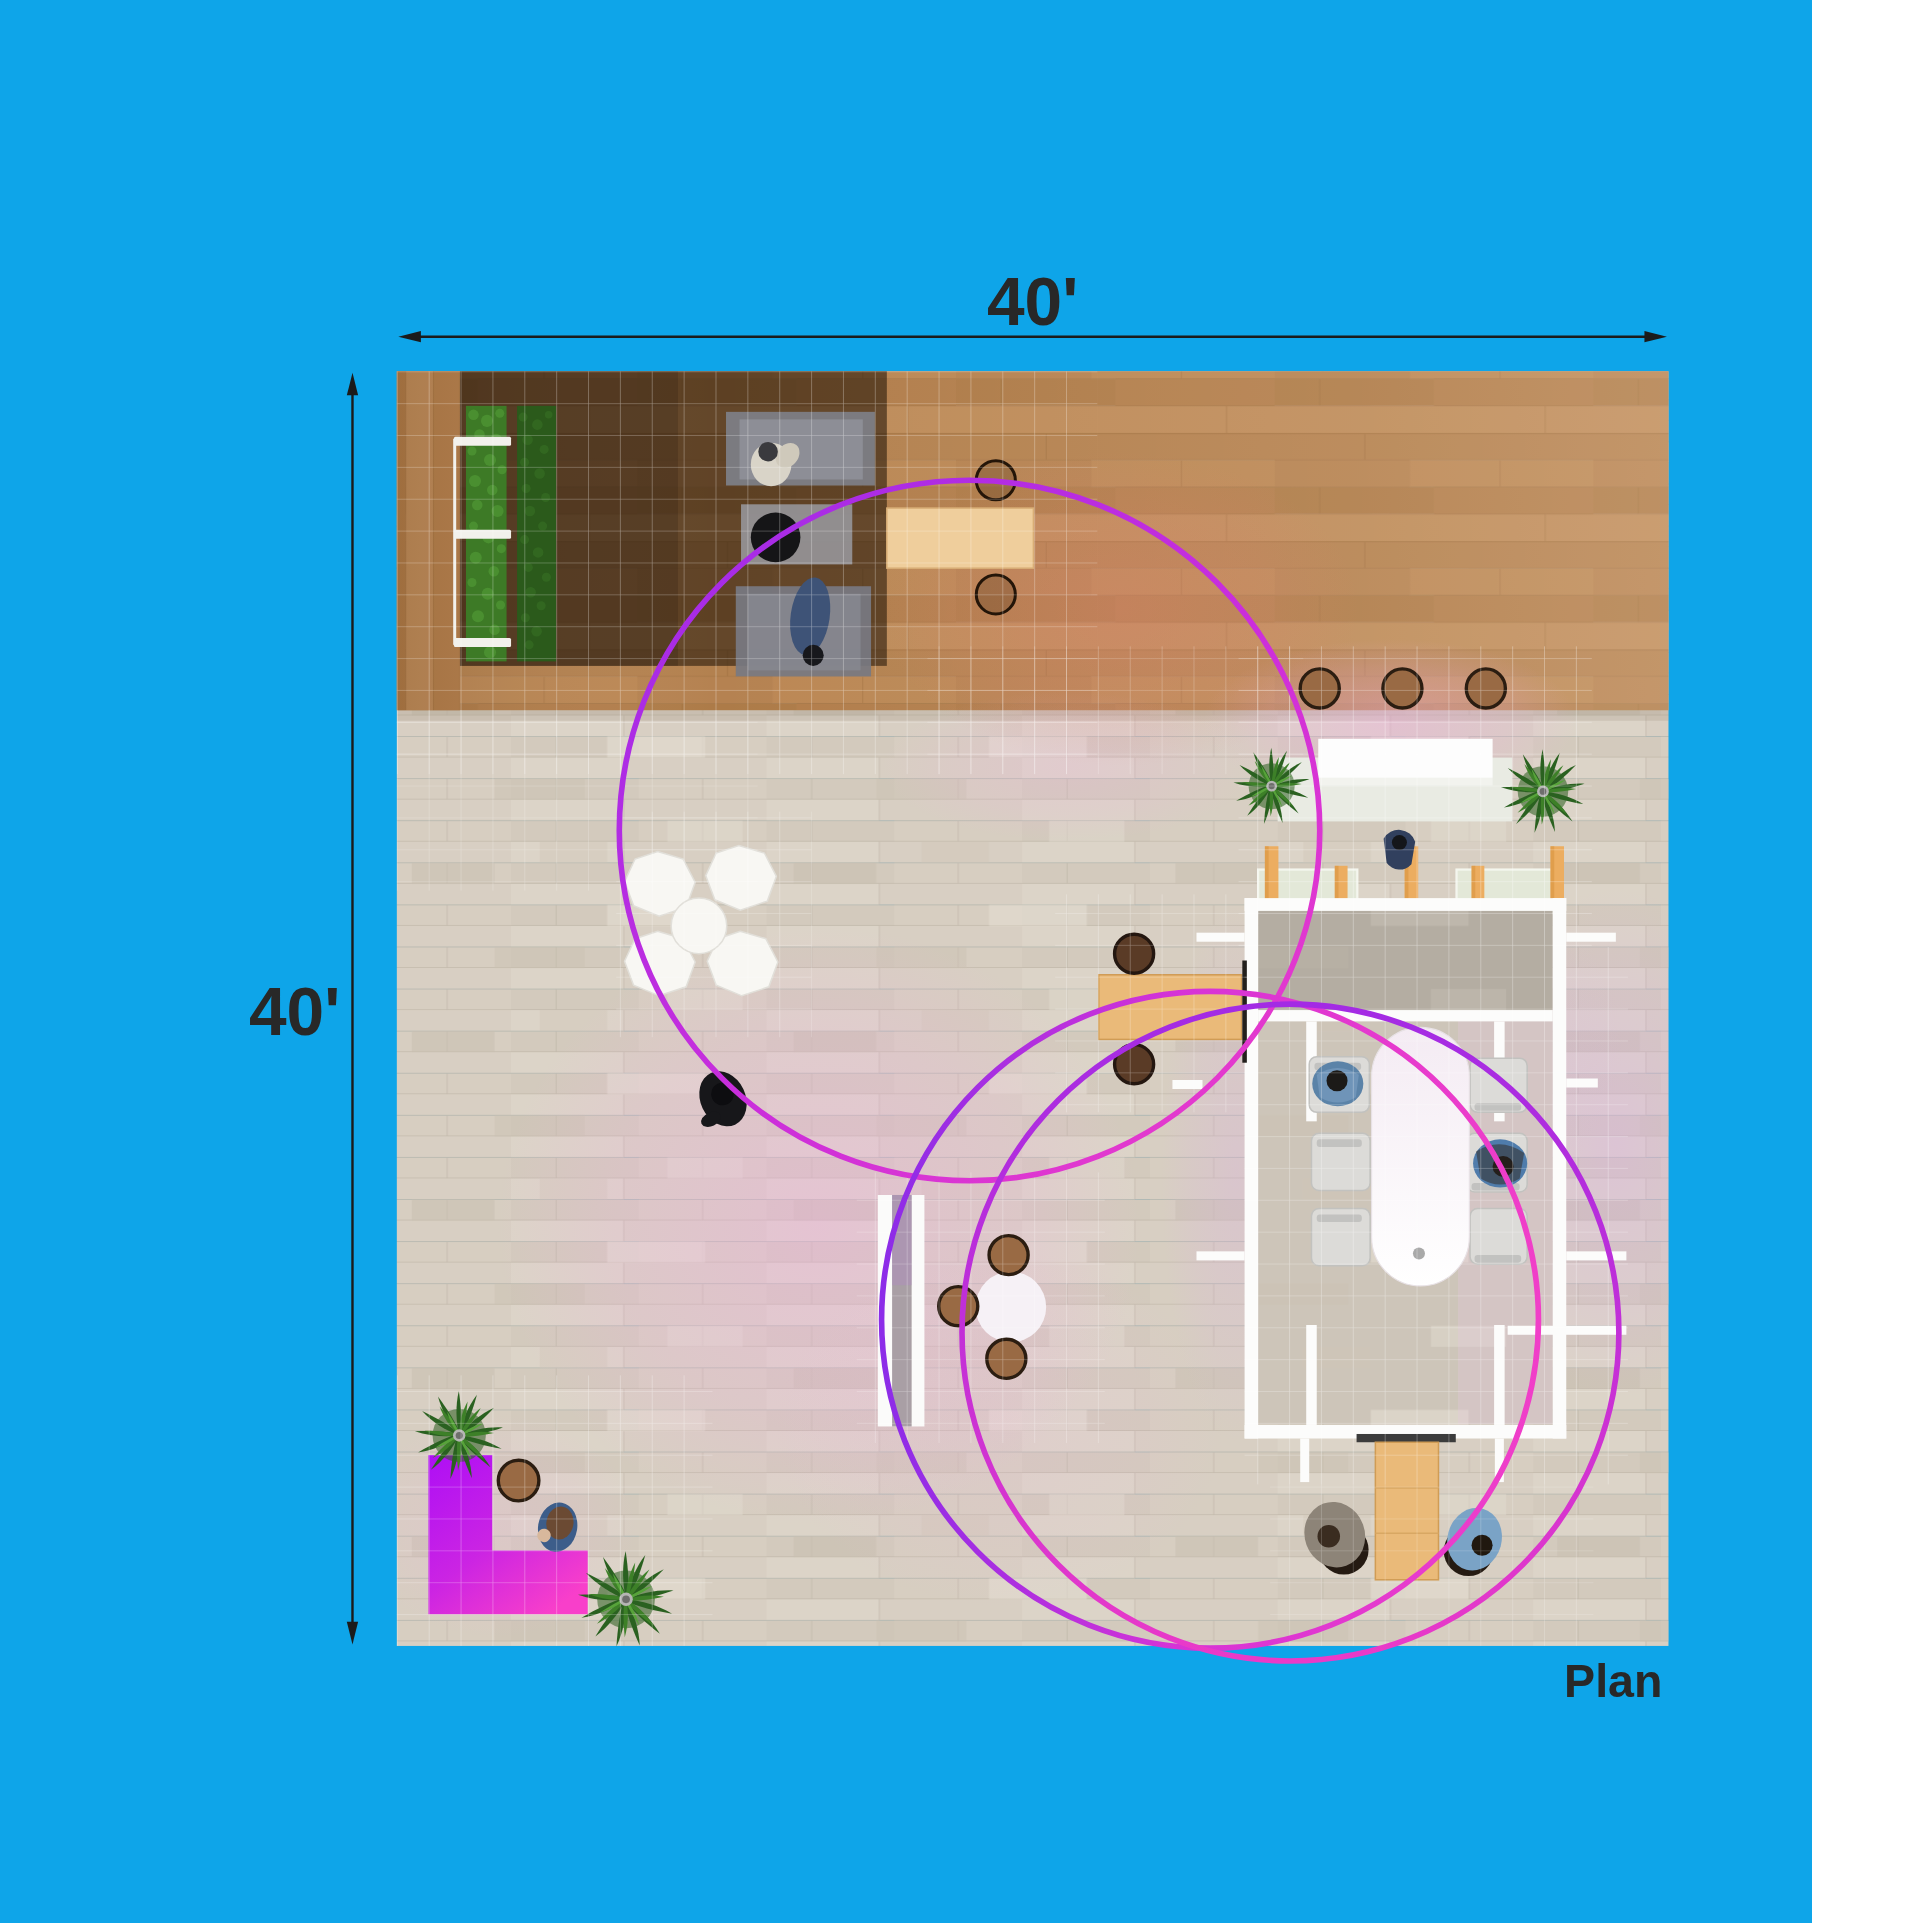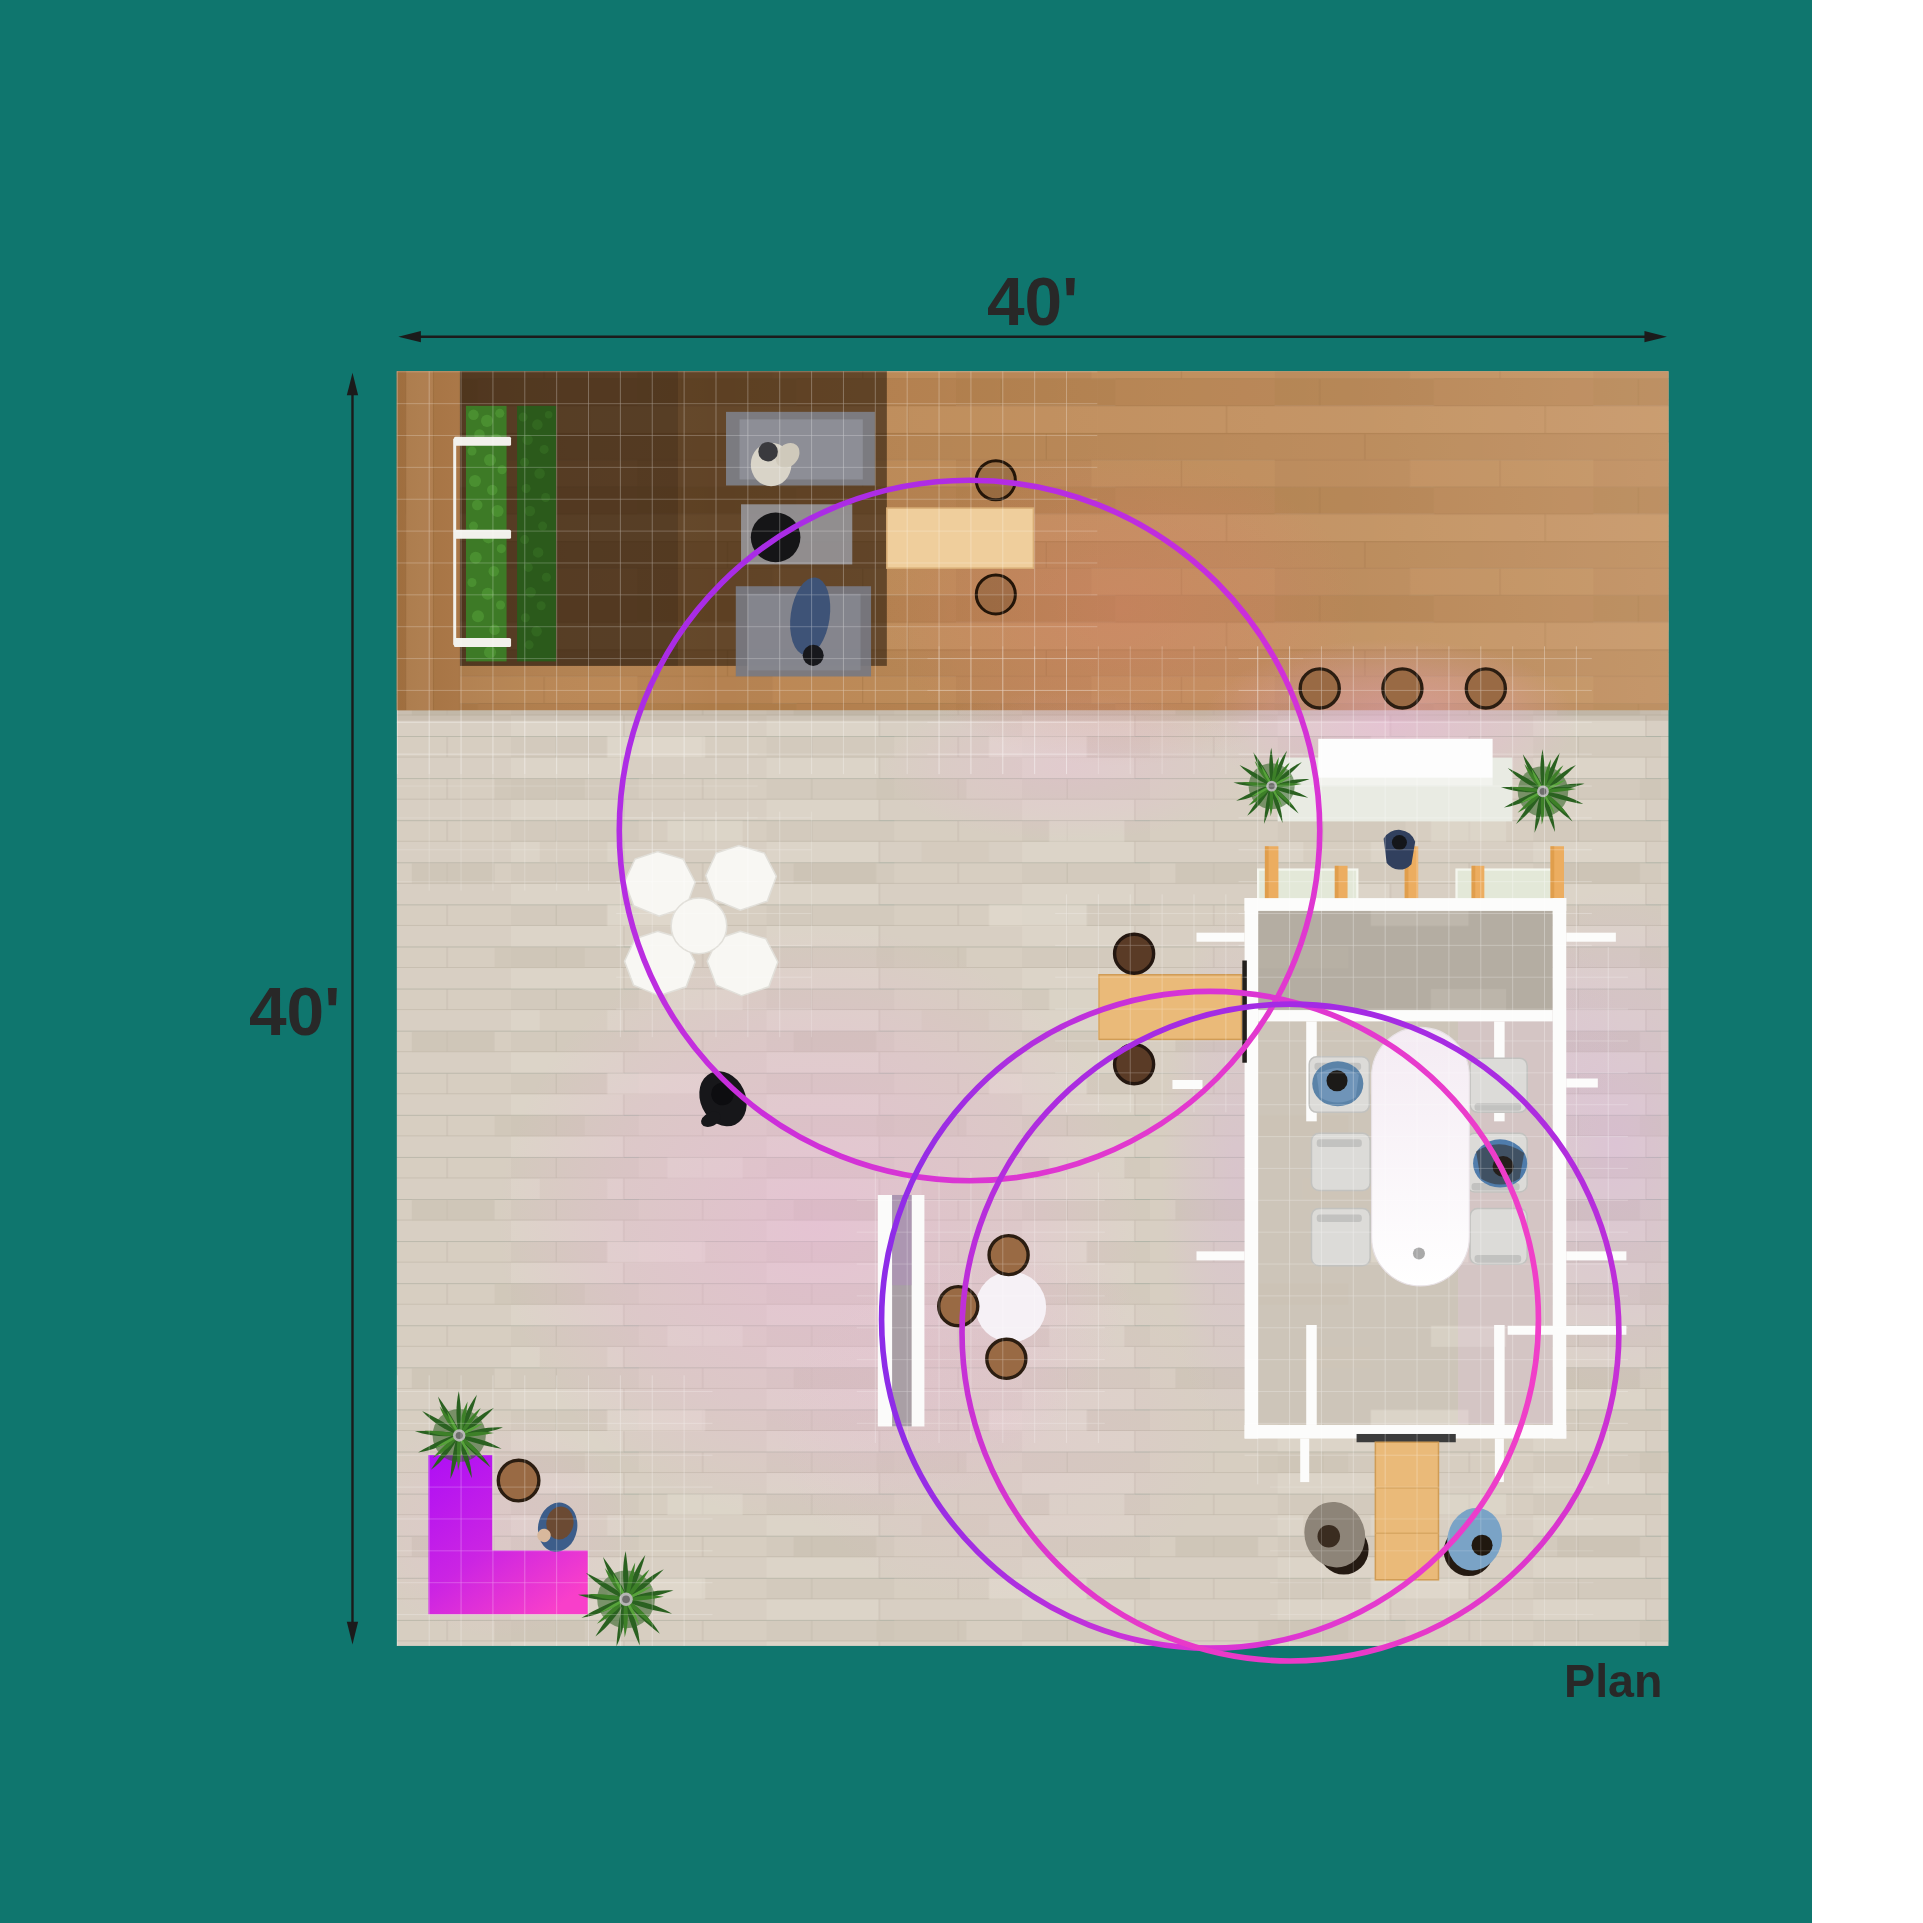--- a/index.html
+++ b/index.html
@@ -1,16 +1,16 @@
 <!DOCTYPE html>
 <html style="font-size:12px"><head>
 <meta charset="utf-8">
 <style>
 html,body{margin:0;padding:0;background:#ffffff;}
-#page{width:1812px;height:1924px;position:relative;background:#0f766e;font-family:"Liberation Sans", sans-serif;}
+#page{width:1812px;height:1924px;position:relative;background:#0ea5e9;font-family:"Liberation Sans", sans-serif;}
 svg{position:absolute;left:0;top:0;}
 </style>
 </head>
 <body>
 <div id="page">
 <svg width="1924" height="1924" viewBox="0 0 2560 2560">
 <defs>
 <pattern id="woodH" width="424" height="144" patternUnits="userSpaceOnUse">
   <rect x="0" y="0" width="424" height="36" fill="#b28352"></rect>
   <rect x="0" y="36" width="424" height="36" fill="#ba8a58"></rect>

